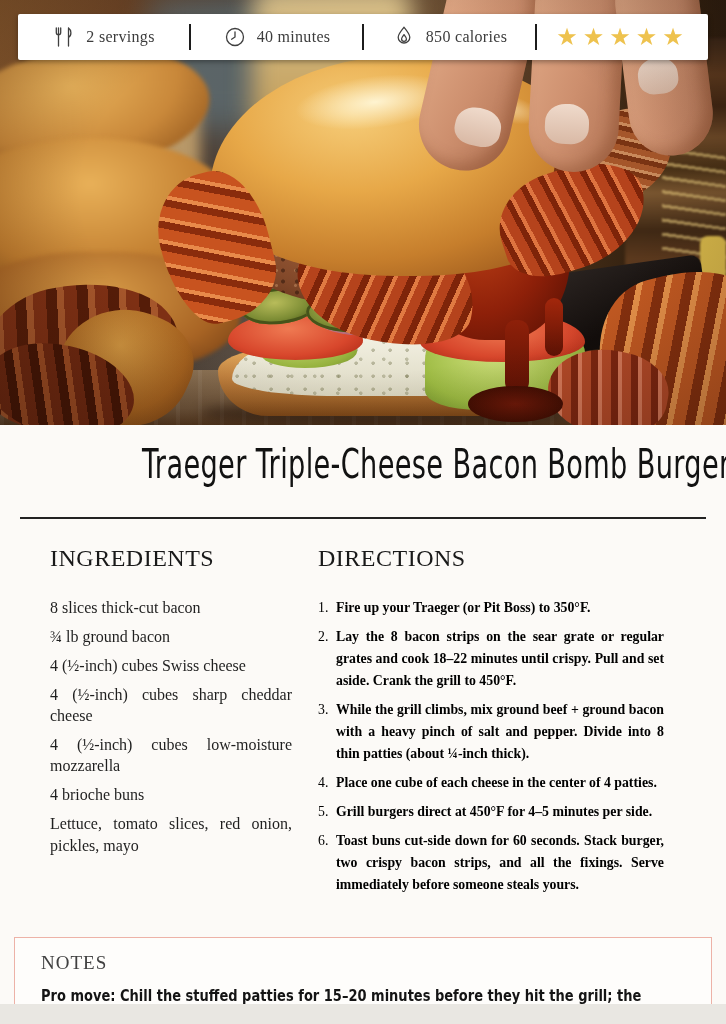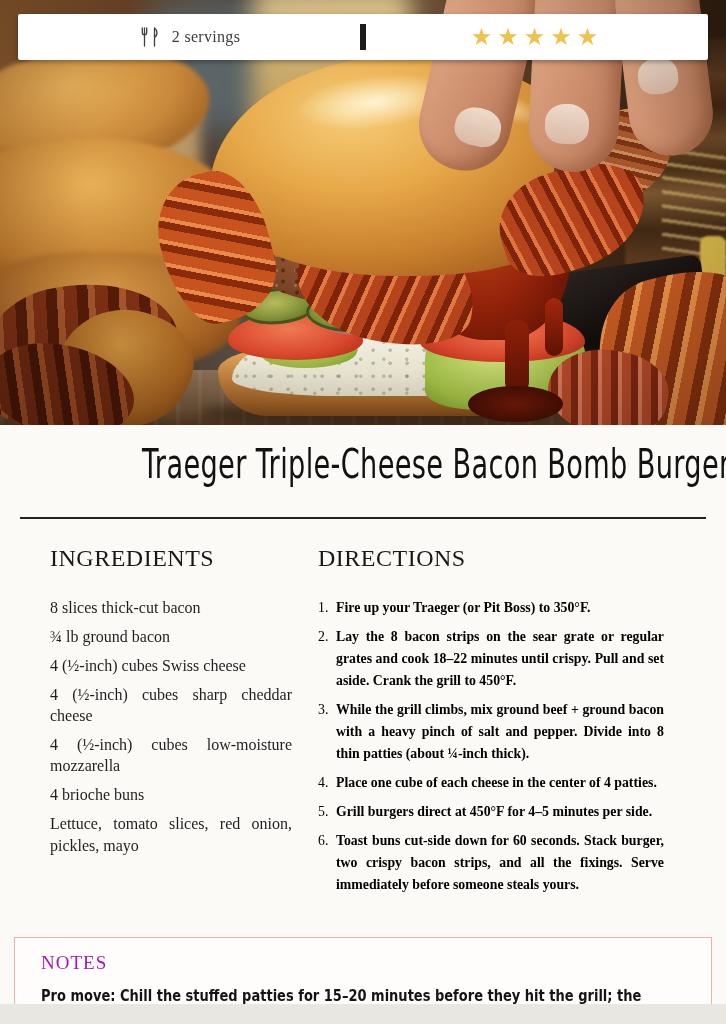--- a/index.html
+++ b/index.html
@@ -137,21 +137,21 @@
   .ing-list{list-style:none;margin:0;padding:0;}
   .ing-item{font:16px/1.32 "Liberation Serif",serif;color:#1f1f1f;text-align:justify;margin-bottom:8px;}
   .dir-list{list-style:none;margin:0;padding:0;counter-reset:step;}
   .dir-item{counter-increment:step;position:relative;padding-left:18px;margin-bottom:7px;
     font:700 13.8px/1.6 "Liberation Serif",serif;color:#000000;text-align:justify;}
   .dir-item::before{content:counter(step) ".";position:absolute;left:0;top:0;font-weight:400;}
 
   
   .notes{margin:34px 14px 0;border:1px solid #edb2a7;background:#fefdfb;padding:14px 26px 18px;overflow:hidden;}
   .notes-heading{margin:0;font-family:"Liberation Serif",serif;font-weight:400;font-size:19px;line-height:1.2;
-    letter-spacing:1px;color:#a21caf;}
+    letter-spacing:1px;color:#404040;}
   .notes-body{margin:8px 0 0;}
   .notes-text{display:inline-block;width:768px;transform:scaleX(.84);transform-origin:0 50%;
     font:700 15.5px/1.78 "DejaVu Sans",sans-serif;color:#141414;}
 </style>
 </head>
 <body>
 
 <div class="page">
 
   <div class="hero">
@@ -206,21 +206,35 @@
 
     <div class="stats-bar">
       <div class="stat">
         <svg class="stat-icon" viewBox="0 0 24 26">
           <path d="M6.5 4v18 M4.3 4v4.5 M8.7 4v4.5 M4.3 8.5a2.2 2.2 0 0 0 4.4 0"></path>
           <path d="M16.5 4v18 M16.5 4c3 2 3.4 7.5 0 9.5"></path>
         </svg>
         <span class="stat-label">2 servings</span>
       </div>
       <div class="stat-divider"></div>
+      <div class="stat">
+        <svg class="stat-icon" viewBox="0 0 24 26">
+          <circle cx="12" cy="13" r="8.5"></circle>
+          <path d="M12 13V7.8 M12 13l-3.4 2.2"></path>
+        </svg>
+        <span class="stat-label">40 minutes</span>
+      </div>
       <div class="stat-divider"></div>
+      <div class="stat">
+        <svg class="stat-icon" viewBox="0 0 24 26">
+          <path d="M12 3.2c3.4 4.1 5.8 6.9 5.8 10a5.8 5.8 0 0 1-11.6 0c0-3.1 2.4-5.9 5.8-10z"></path>
+          <path d="M12 10.6c1.5 1.9 2.4 2.9 2.4 4.3a2.4 2.4 0 0 1-4.8 0c0-1.4.9-2.4 2.4-4.3z"></path>
+        </svg>
+        <span class="stat-label">850 calories</span>
+      </div>
       <div class="stat-divider"></div>
       <div class="stat">
         <span class="stars-text">★★★★★</span>
       </div>
     </div>
   </div>
 
   <div class="title-wrap">
     <h1 class="title" style="margin:0;">Traeger Triple-Cheese Bacon Bomb Burgers</h1>
   </div>

